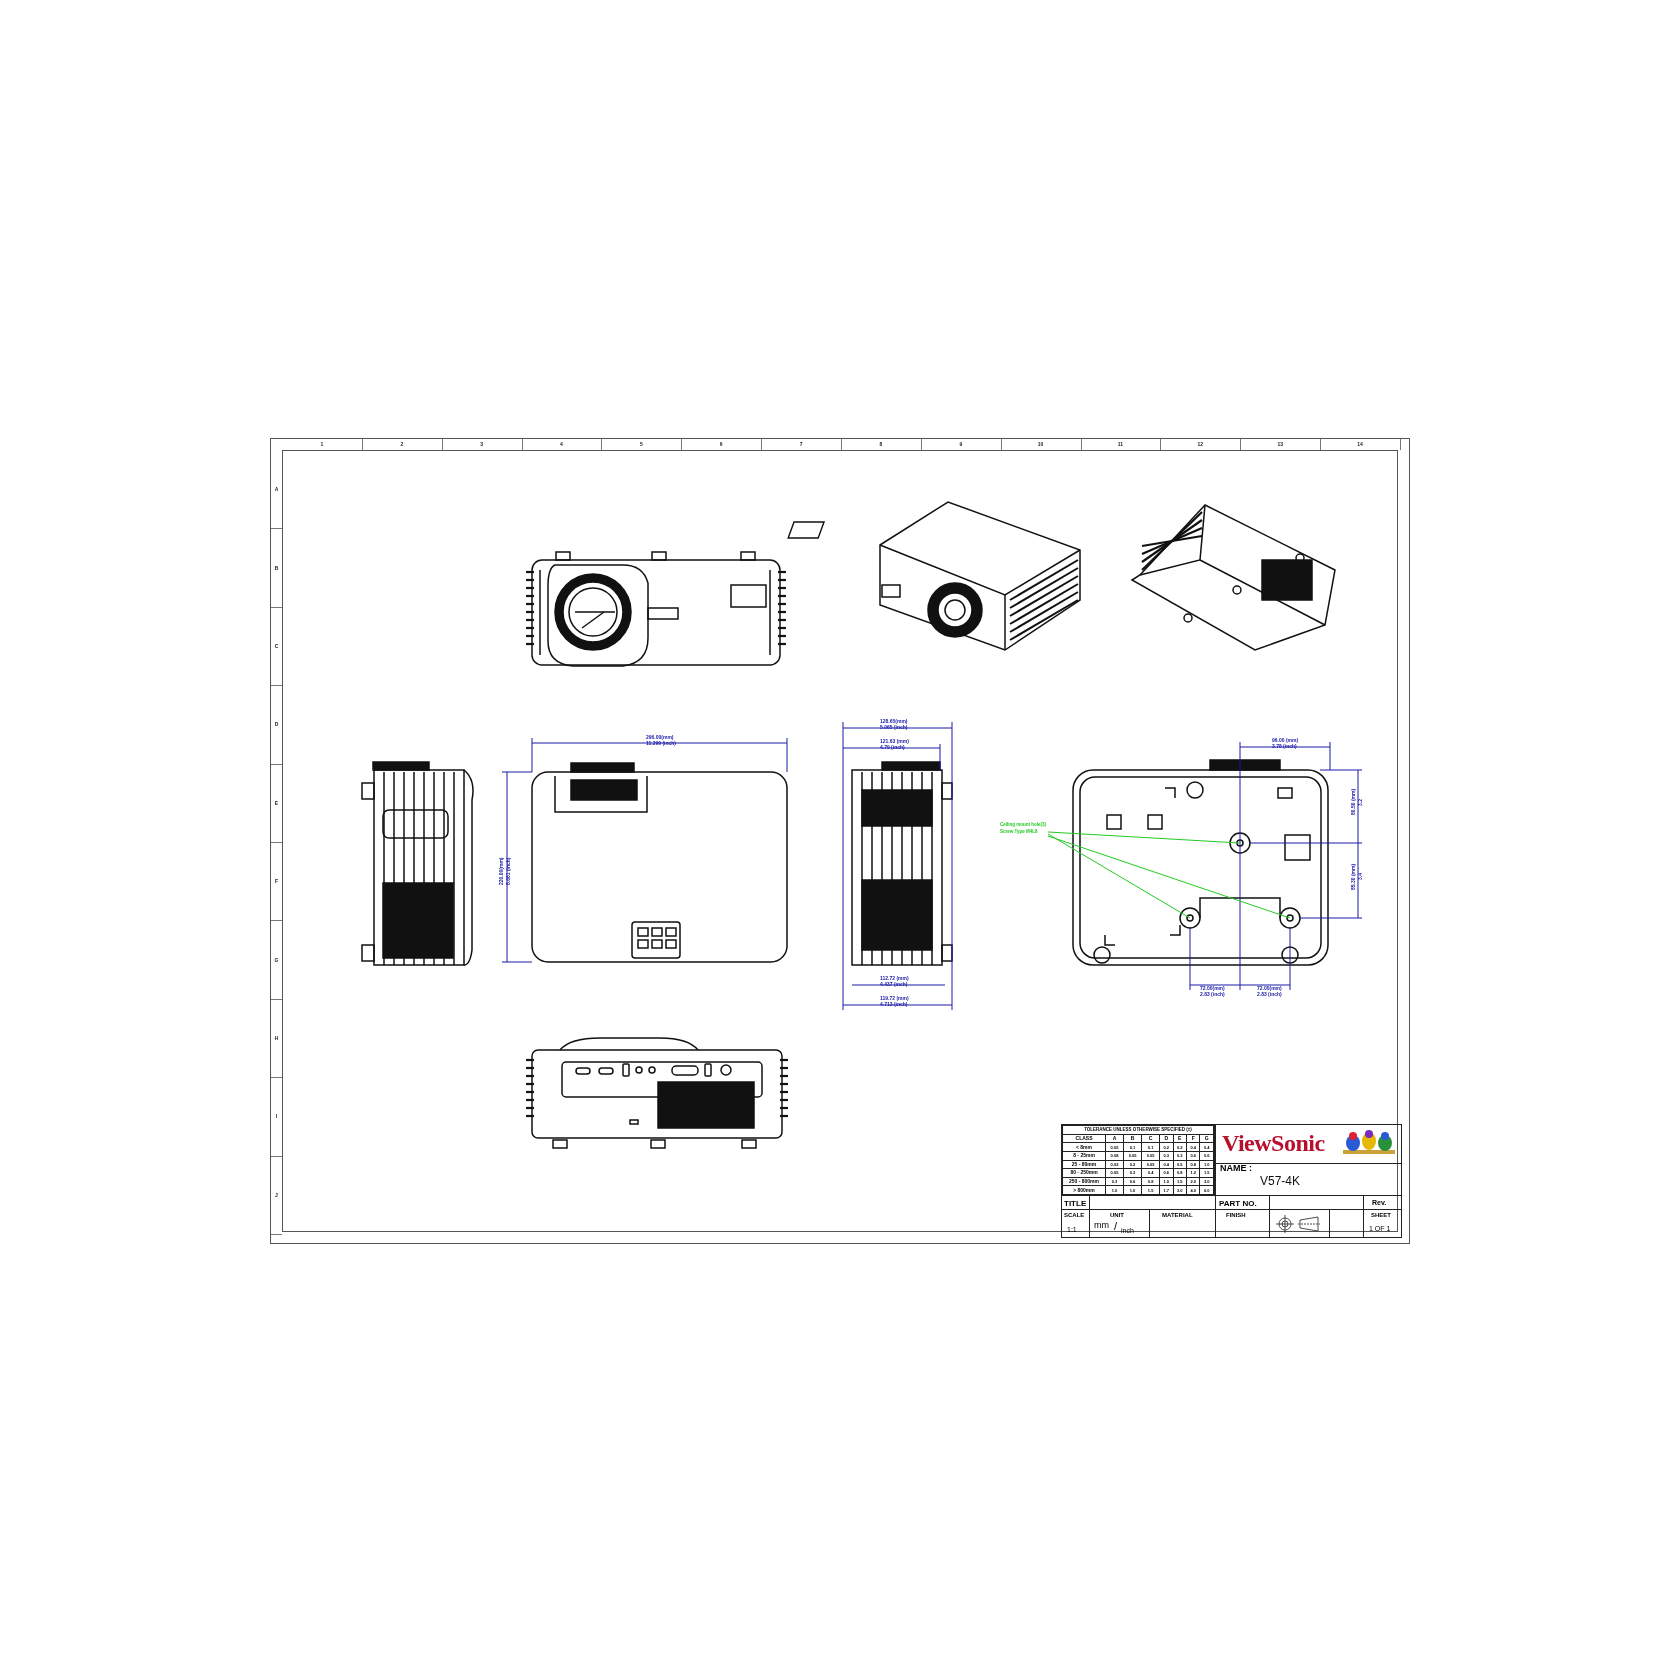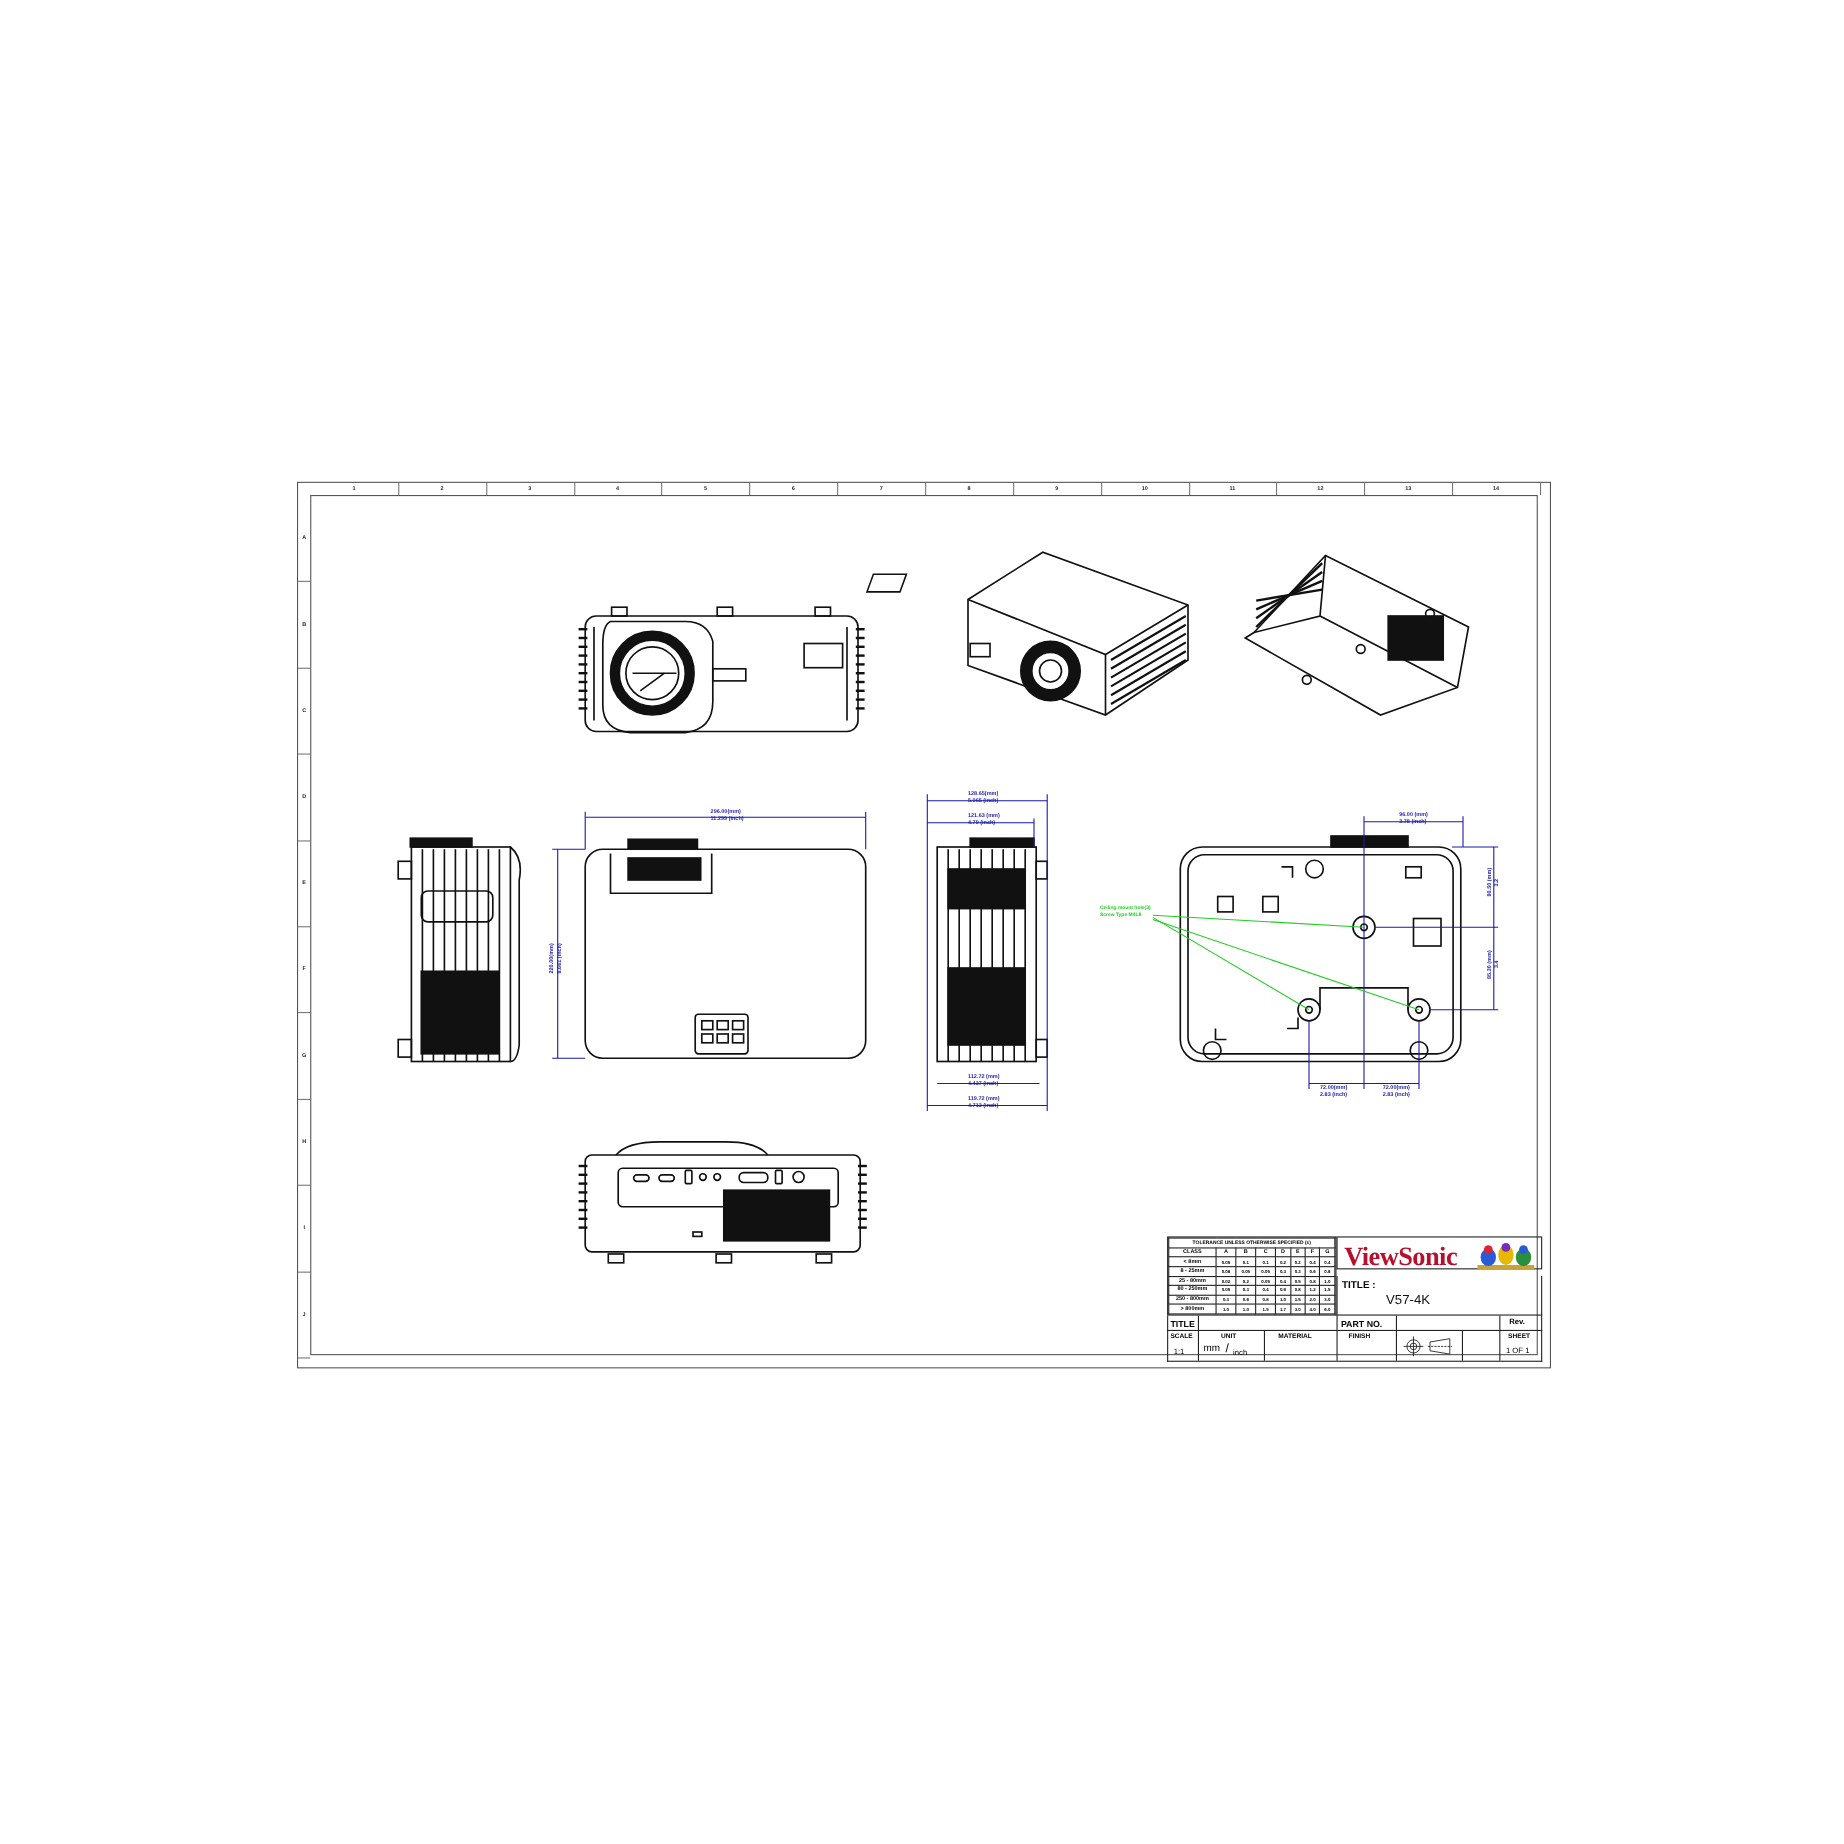--- a/index.html
+++ b/index.html
@@ -11,21 +11,21 @@
   .rowhdr span{position:absolute;left:0;right:0;top:50%;transform:translateY(-50%);}
   svg.drawing{position:absolute;left:0;top:0;}
   .dim{fill:#1a1aa8;font-family:"Liberation Sans",sans-serif;font-size:5px;font-weight:bold;}
   .note{fill:#22cc22;font-family:"Liberation Sans",sans-serif;font-size:4.5px;font-weight:bold;}
   
   .tb{position:absolute;left:1061px;top:1124px;width:341px;height:114px;font-family:"Liberation Sans",sans-serif;}
   .tol{position:absolute;left:0;top:0;width:154px;height:72px;border:1px solid #222;box-sizing:border-box;}
   .tol table{border-collapse:collapse;width:100%;height:100%;font-size:5px;font-weight:bold;}
   .tol td{border:1px solid #222;text-align:center;padding:0;line-height:7px;}
   .tol td.cap{font-size:4.5px;}
-  .logo{position:absolute;left:154px;top:0;width:187px;height:30px;border:1px solid #222;box-sizing:border-box;}
+  .logo{position:absolute;left:154px;top:0;width:187px;height:40px;border:1px solid #222;box-sizing:border-box;}
   .logo-text{position:absolute;left:6px;top:5px;font-family:"Liberation Serif",serif;font-weight:bold;font-size:24px;color:#b8102c;letter-spacing:-0.5px;}
   .birds{position:absolute;right:6px;top:3px;width:52px;height:28px;}
   .name-box{position:absolute;left:154px;top:36px;width:187px;height:36px;border:1px solid #222;border-top:none;box-sizing:border-box;}
   .name-label{position:absolute;left:4px;top:3px;font-size:9px;font-weight:bold;}
   .name-val{position:absolute;left:44px;top:14px;font-size:12px;color:#111;}
   .row2{position:absolute;left:0;top:72px;width:341px;height:14px;border:1px solid #222;border-top:none;box-sizing:border-box;font-size:8px;font-weight:bold;}
   .row3{position:absolute;left:0;top:86px;width:341px;height:28px;border:1px solid #222;border-top:none;box-sizing:border-box;}
   .cell{position:absolute;top:0;bottom:0;border-right:1px solid #222;box-sizing:border-box;}
   .lbl{position:absolute;font-size:6px;font-weight:bold;}
 </style>
@@ -423,21 +423,21 @@
       <rect x="0" y="22" width="52" height="4" fill="#c9a33a"></rect>
       <ellipse cx="10" cy="15" rx="7" ry="8" fill="#2a5bd7"></ellipse>
         <circle cx="10" cy="8" r="4" fill="#d23"></circle>
       <ellipse cx="26" cy="13" rx="7" ry="9" fill="#e6b800"></ellipse>
         <circle cx="26" cy="6" r="4" fill="#7a2bbf"></circle>
       <ellipse cx="42" cy="15" rx="7" ry="8" fill="#2a8f3a"></ellipse>
         <circle cx="42" cy="8" r="4" fill="#2a5bd7"></circle>
     </svg>
   </div>
   <div class="name-box">
-    <span class="name-label">TITLE :</span>
+    <span class="name-label">NAME :</span>
     <span class="name-val">V57-4K</span>
   </div>
   <div class="row2">
     <div class="cell" style="left:0;width:28px;">
         <span class="lbl" style="left:2px;top:3px;font-size:8px;">TITLE</span>
       </div>
     <div class="cell" style="left:28px;width:126px;">
         <span class="lbl" style="left:4px;top:3px;"></span>
       </div>
     <div class="cell" style="left:154px;width:54px;text-decoration:underline;">

